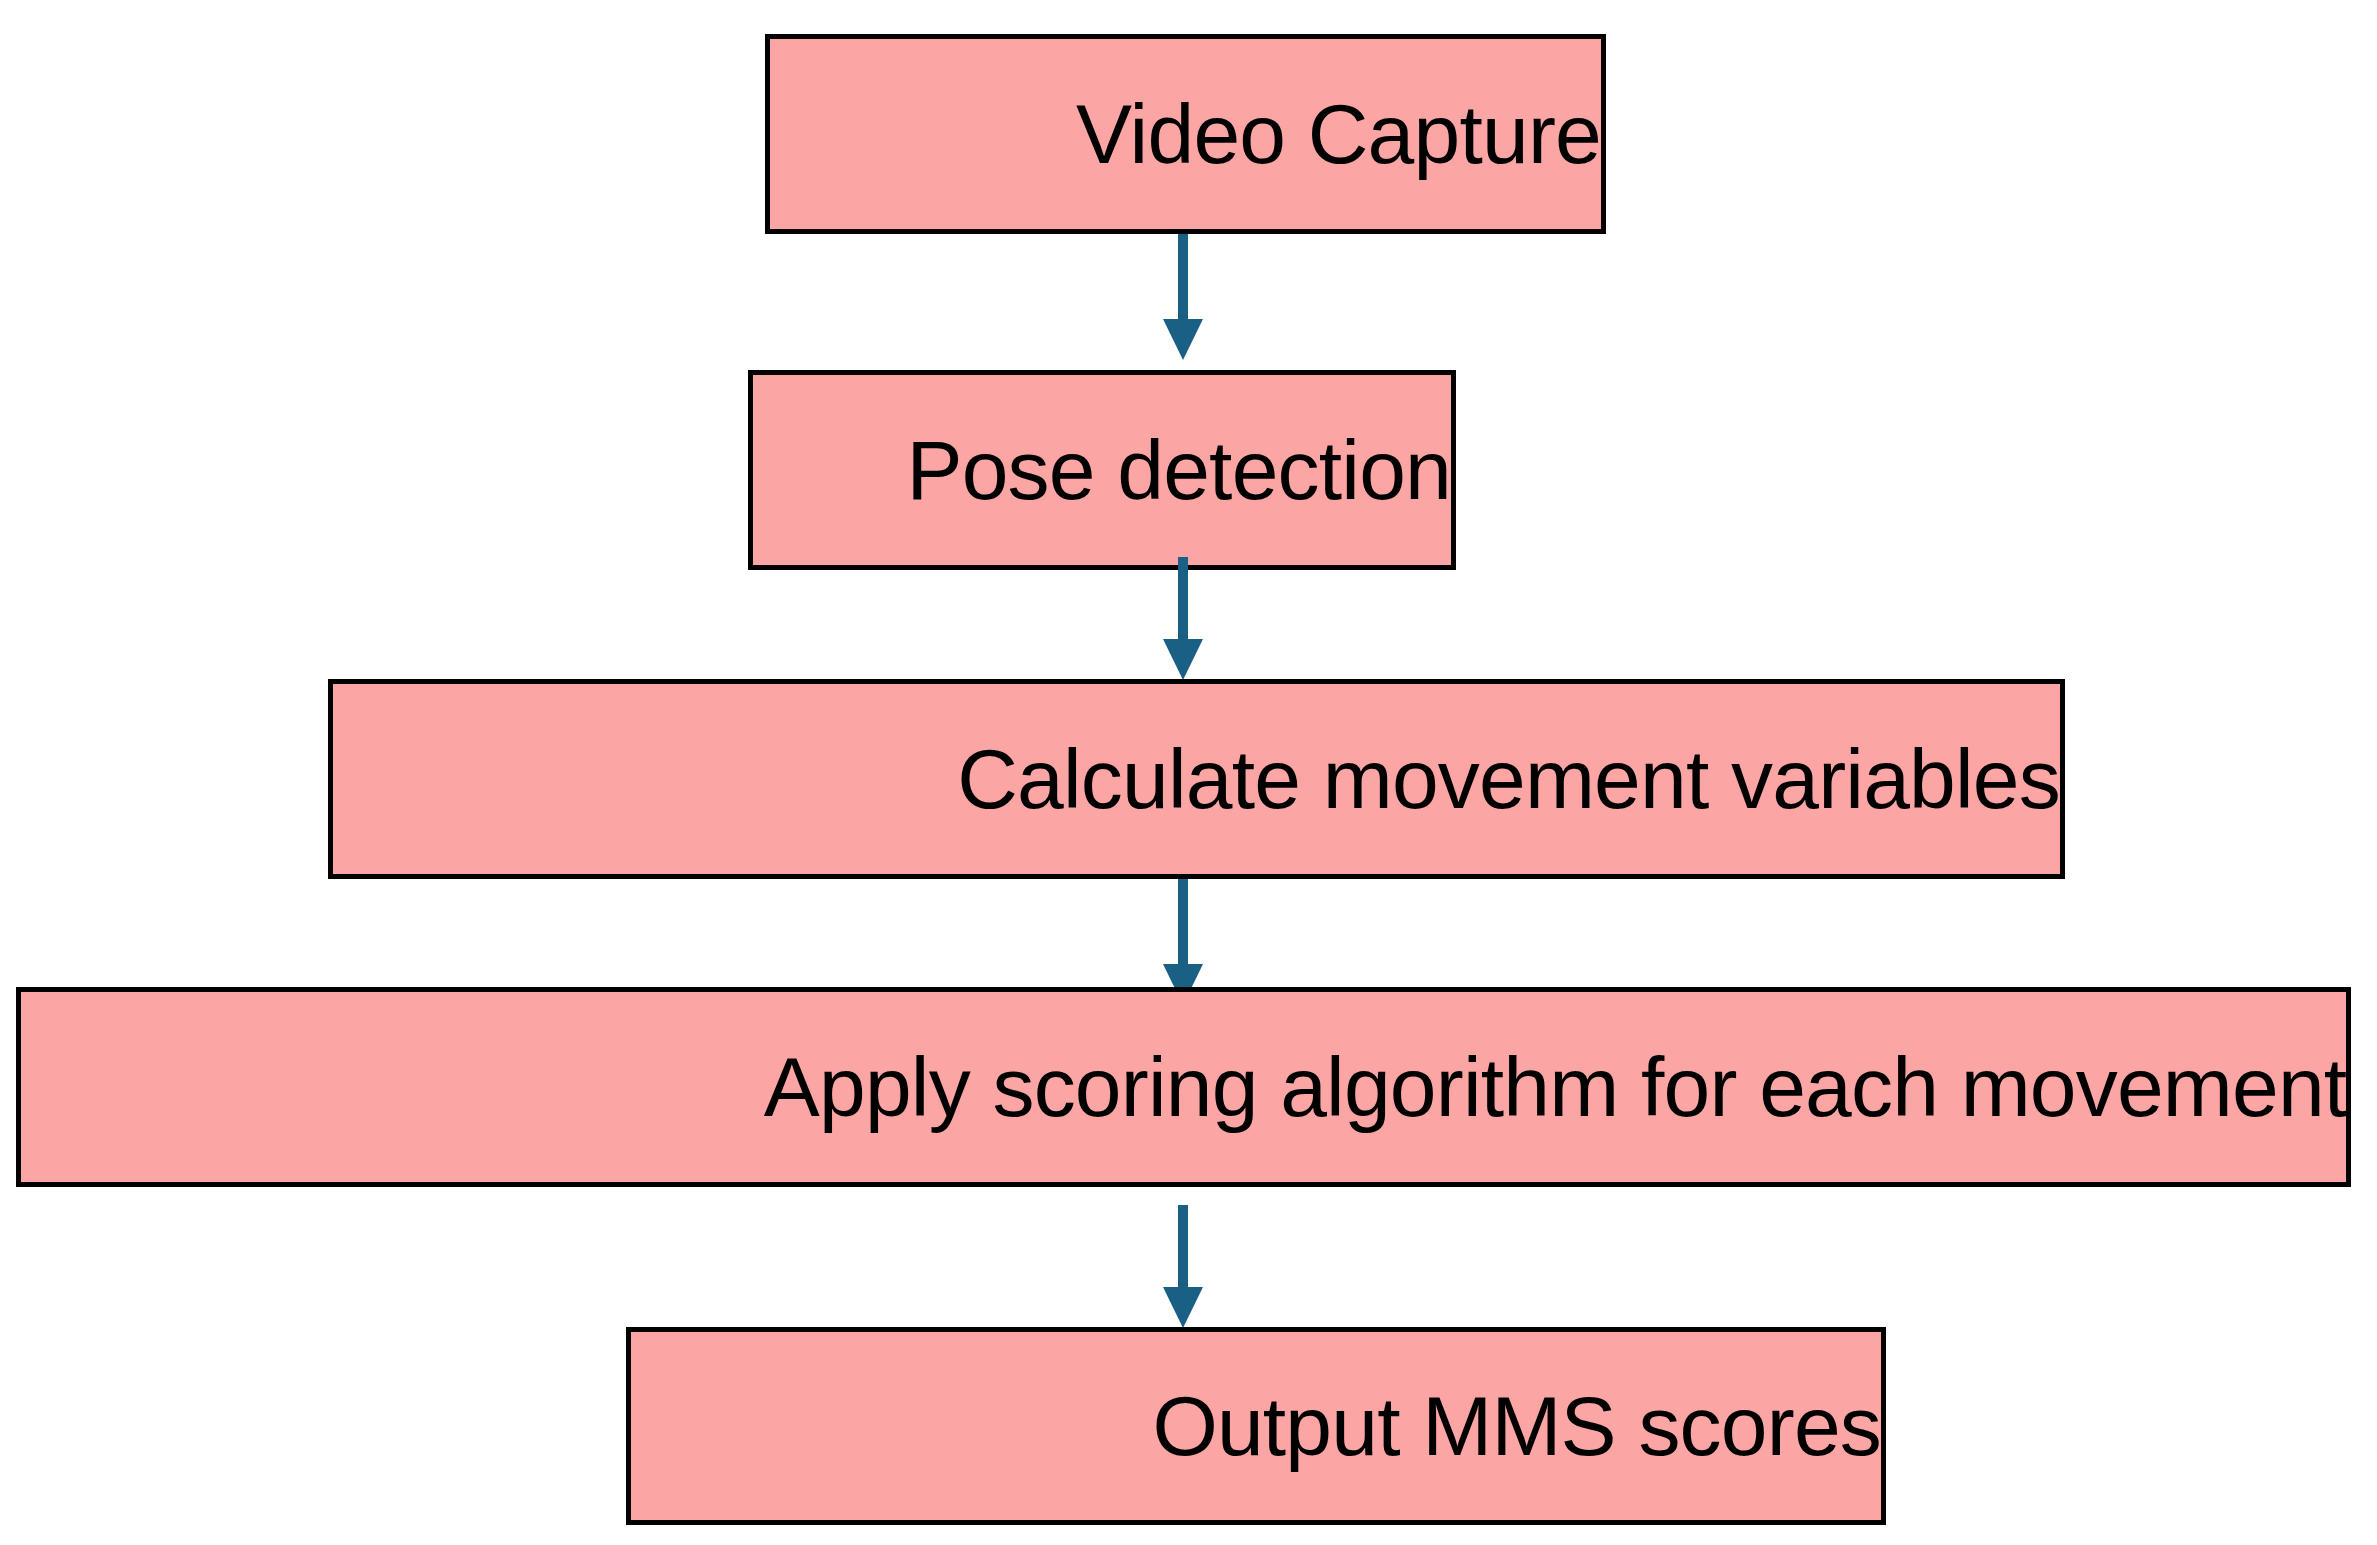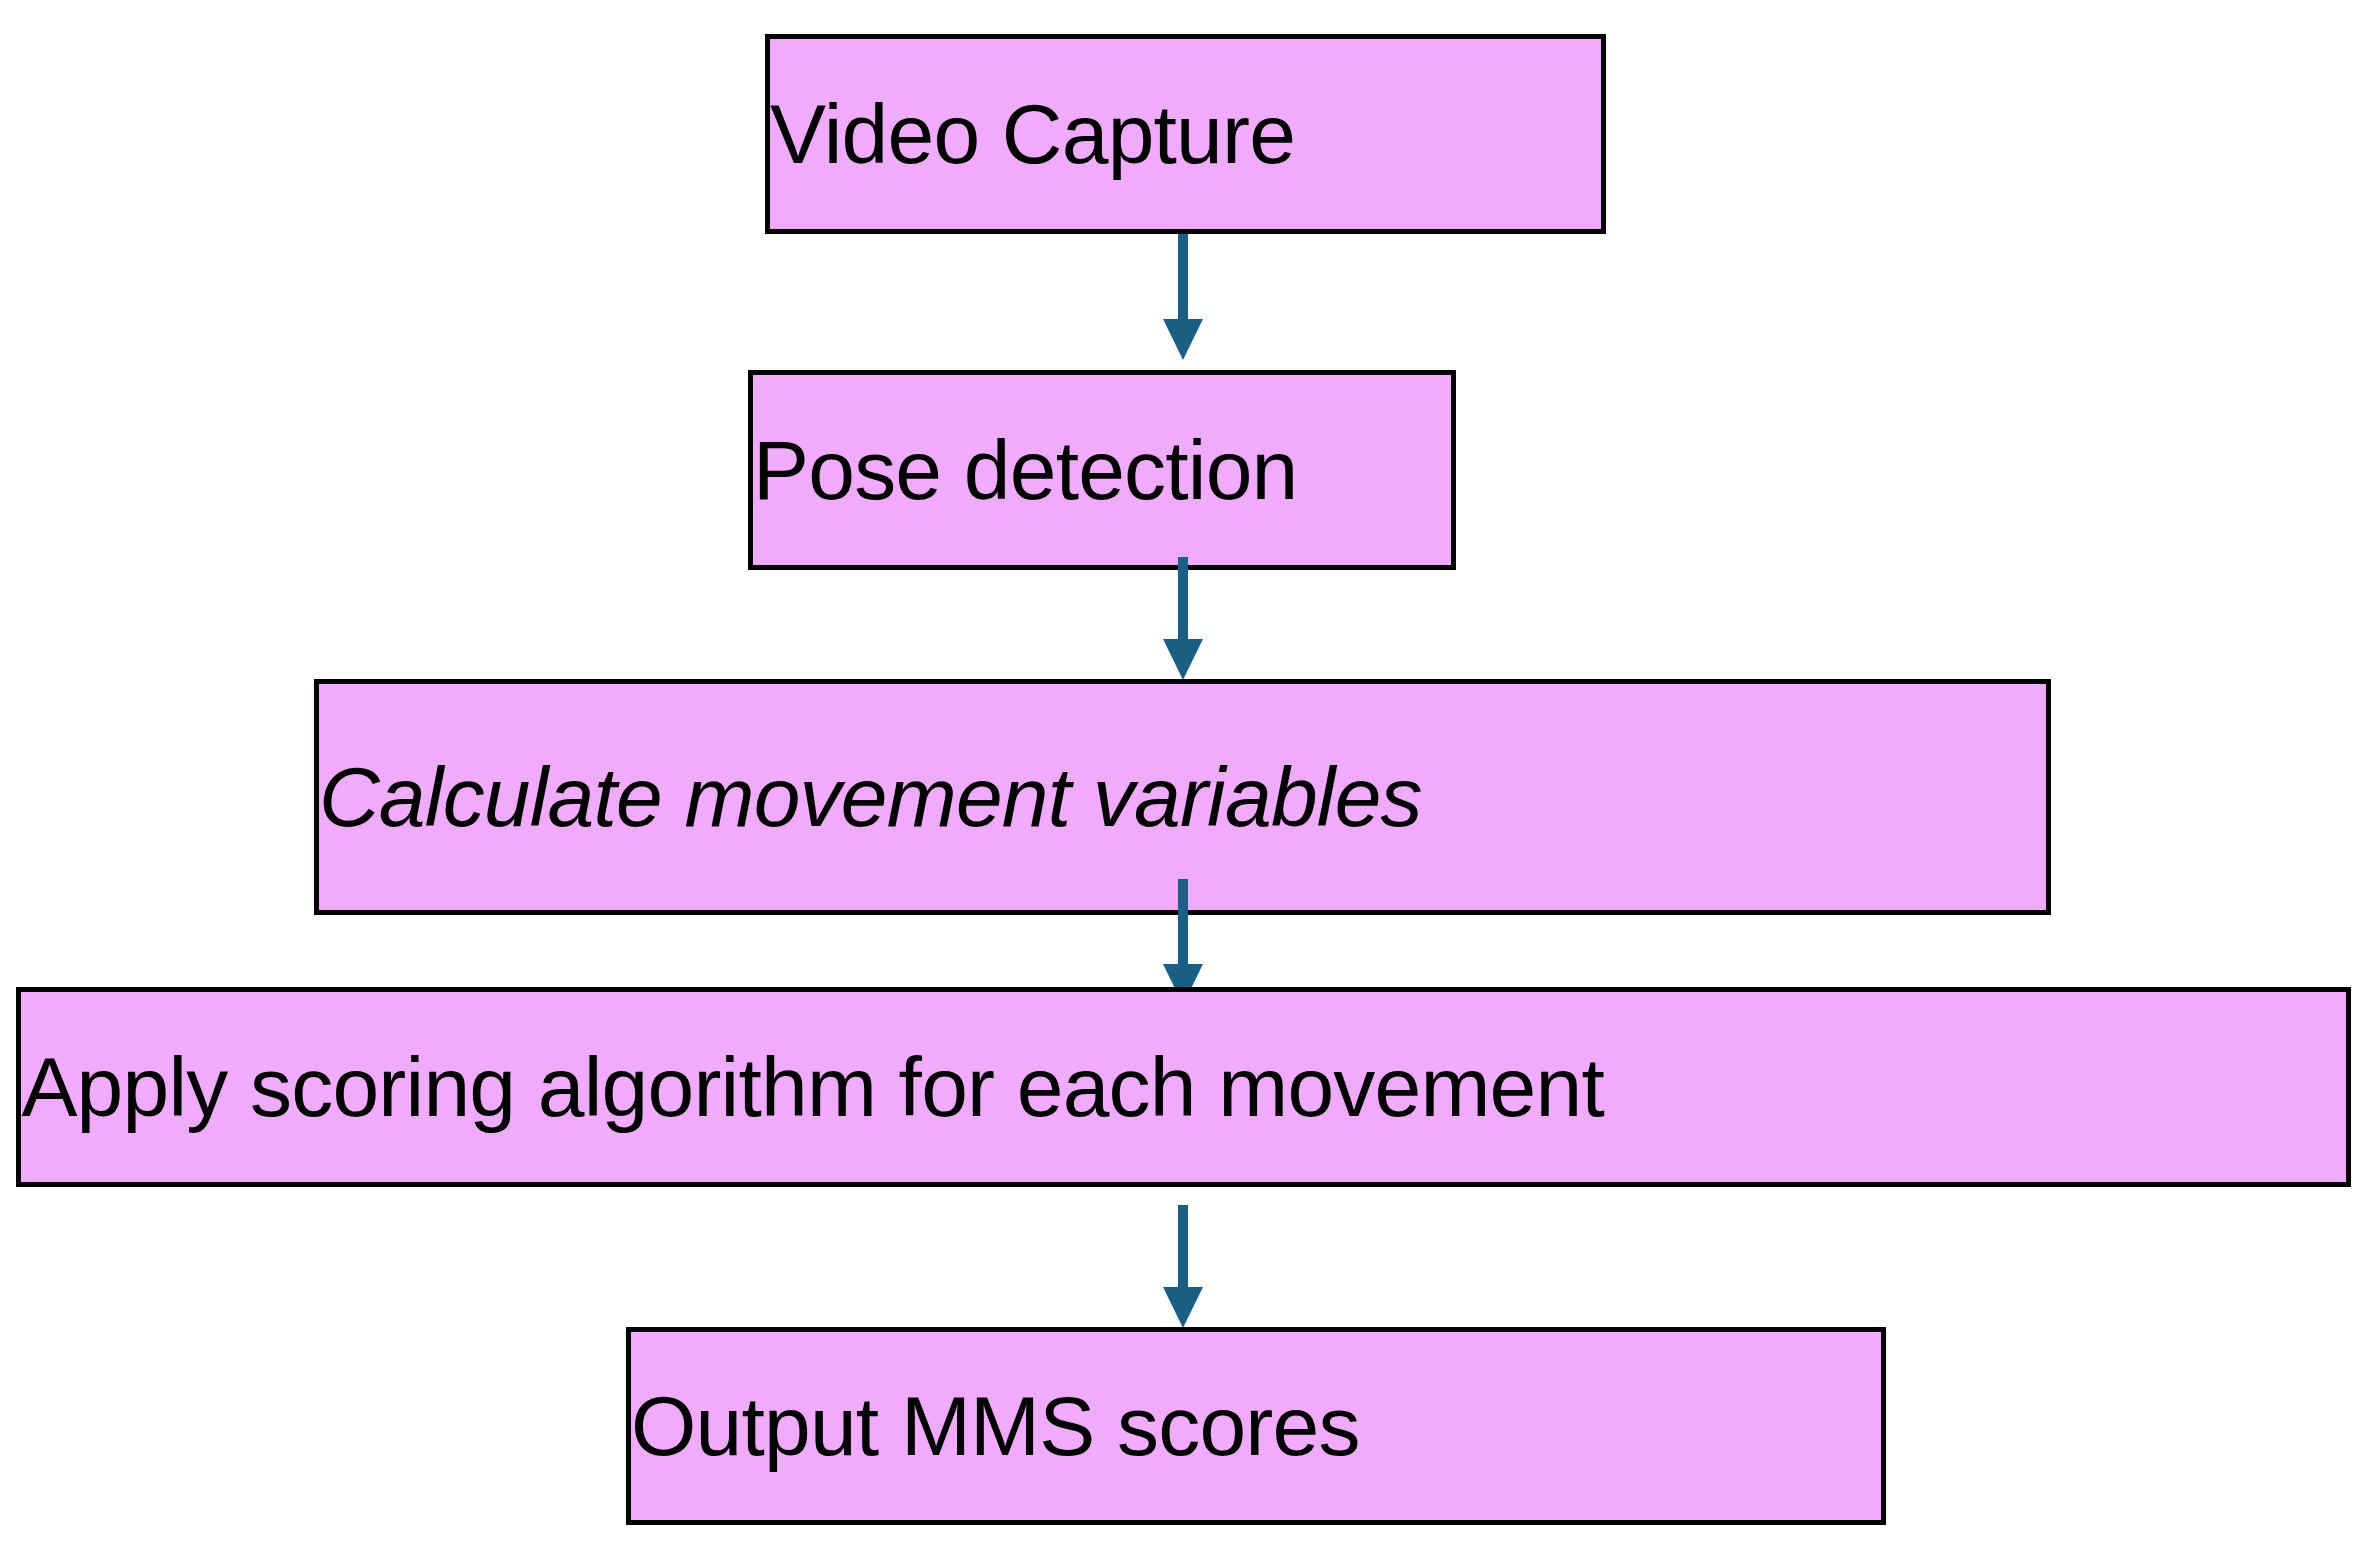--- a/index.html
+++ b/index.html
@@ -13,25 +13,25 @@
   #canvas {
     position: relative;
     width: 2377px;
     height: 1546px;
     background: #ffffff;
     overflow: hidden;
   }
   .node {
     position: absolute;
     box-sizing: border-box;
-    background: #f0abfc;
+    background: #fca5a5;
     border: 5.7px solid #000000;
     display: flex;
     align-items: center;
-    justify-content: flex-start;
+    justify-content: flex-end;
   }
   .node-label {
     font-family: "Liberation Sans", sans-serif;
     color: #000000;
     font-weight: 400;
     line-height: 1;
     white-space: nowrap;
     letter-spacing: -0.8px;
   }
   .connector {
@@ -52,21 +52,21 @@
     width: 0;
     height: 0;
     border-left: 20.4px solid transparent;
     border-right: 20.4px solid transparent;
     border-top: 41px solid #1a5f84;
   }
 
   
   #node-1 { left: 765px;  top: 34px;   width: 841px; height: 200px; }
   #node-2 { left: 748px;  top: 370px;  width: 708px; height: 200px; }
-  #node-3 { left: 314px;  top: 679px;  width: 1737px; height: 236px; font-style: italic; }
+  #node-3 { left: 328px;  top: 679px;  width: 1737px; height: 200px; }
   #node-4 { left: 16.4px;   top: 987px; width: 2335px; height: 200px; }
   #node-5 { left: 626px;  top: 1327px; width: 1260px; height: 198px; }
 
   #node-1 .node-label { font-size: 84px; }
   #node-2 .node-label { font-size: 84px; }
   #node-3 .node-label { font-size: 84px; }
   #node-4 .node-label { font-size: 84px; }
   #node-5 .node-label { font-size: 84px; }
 
   

